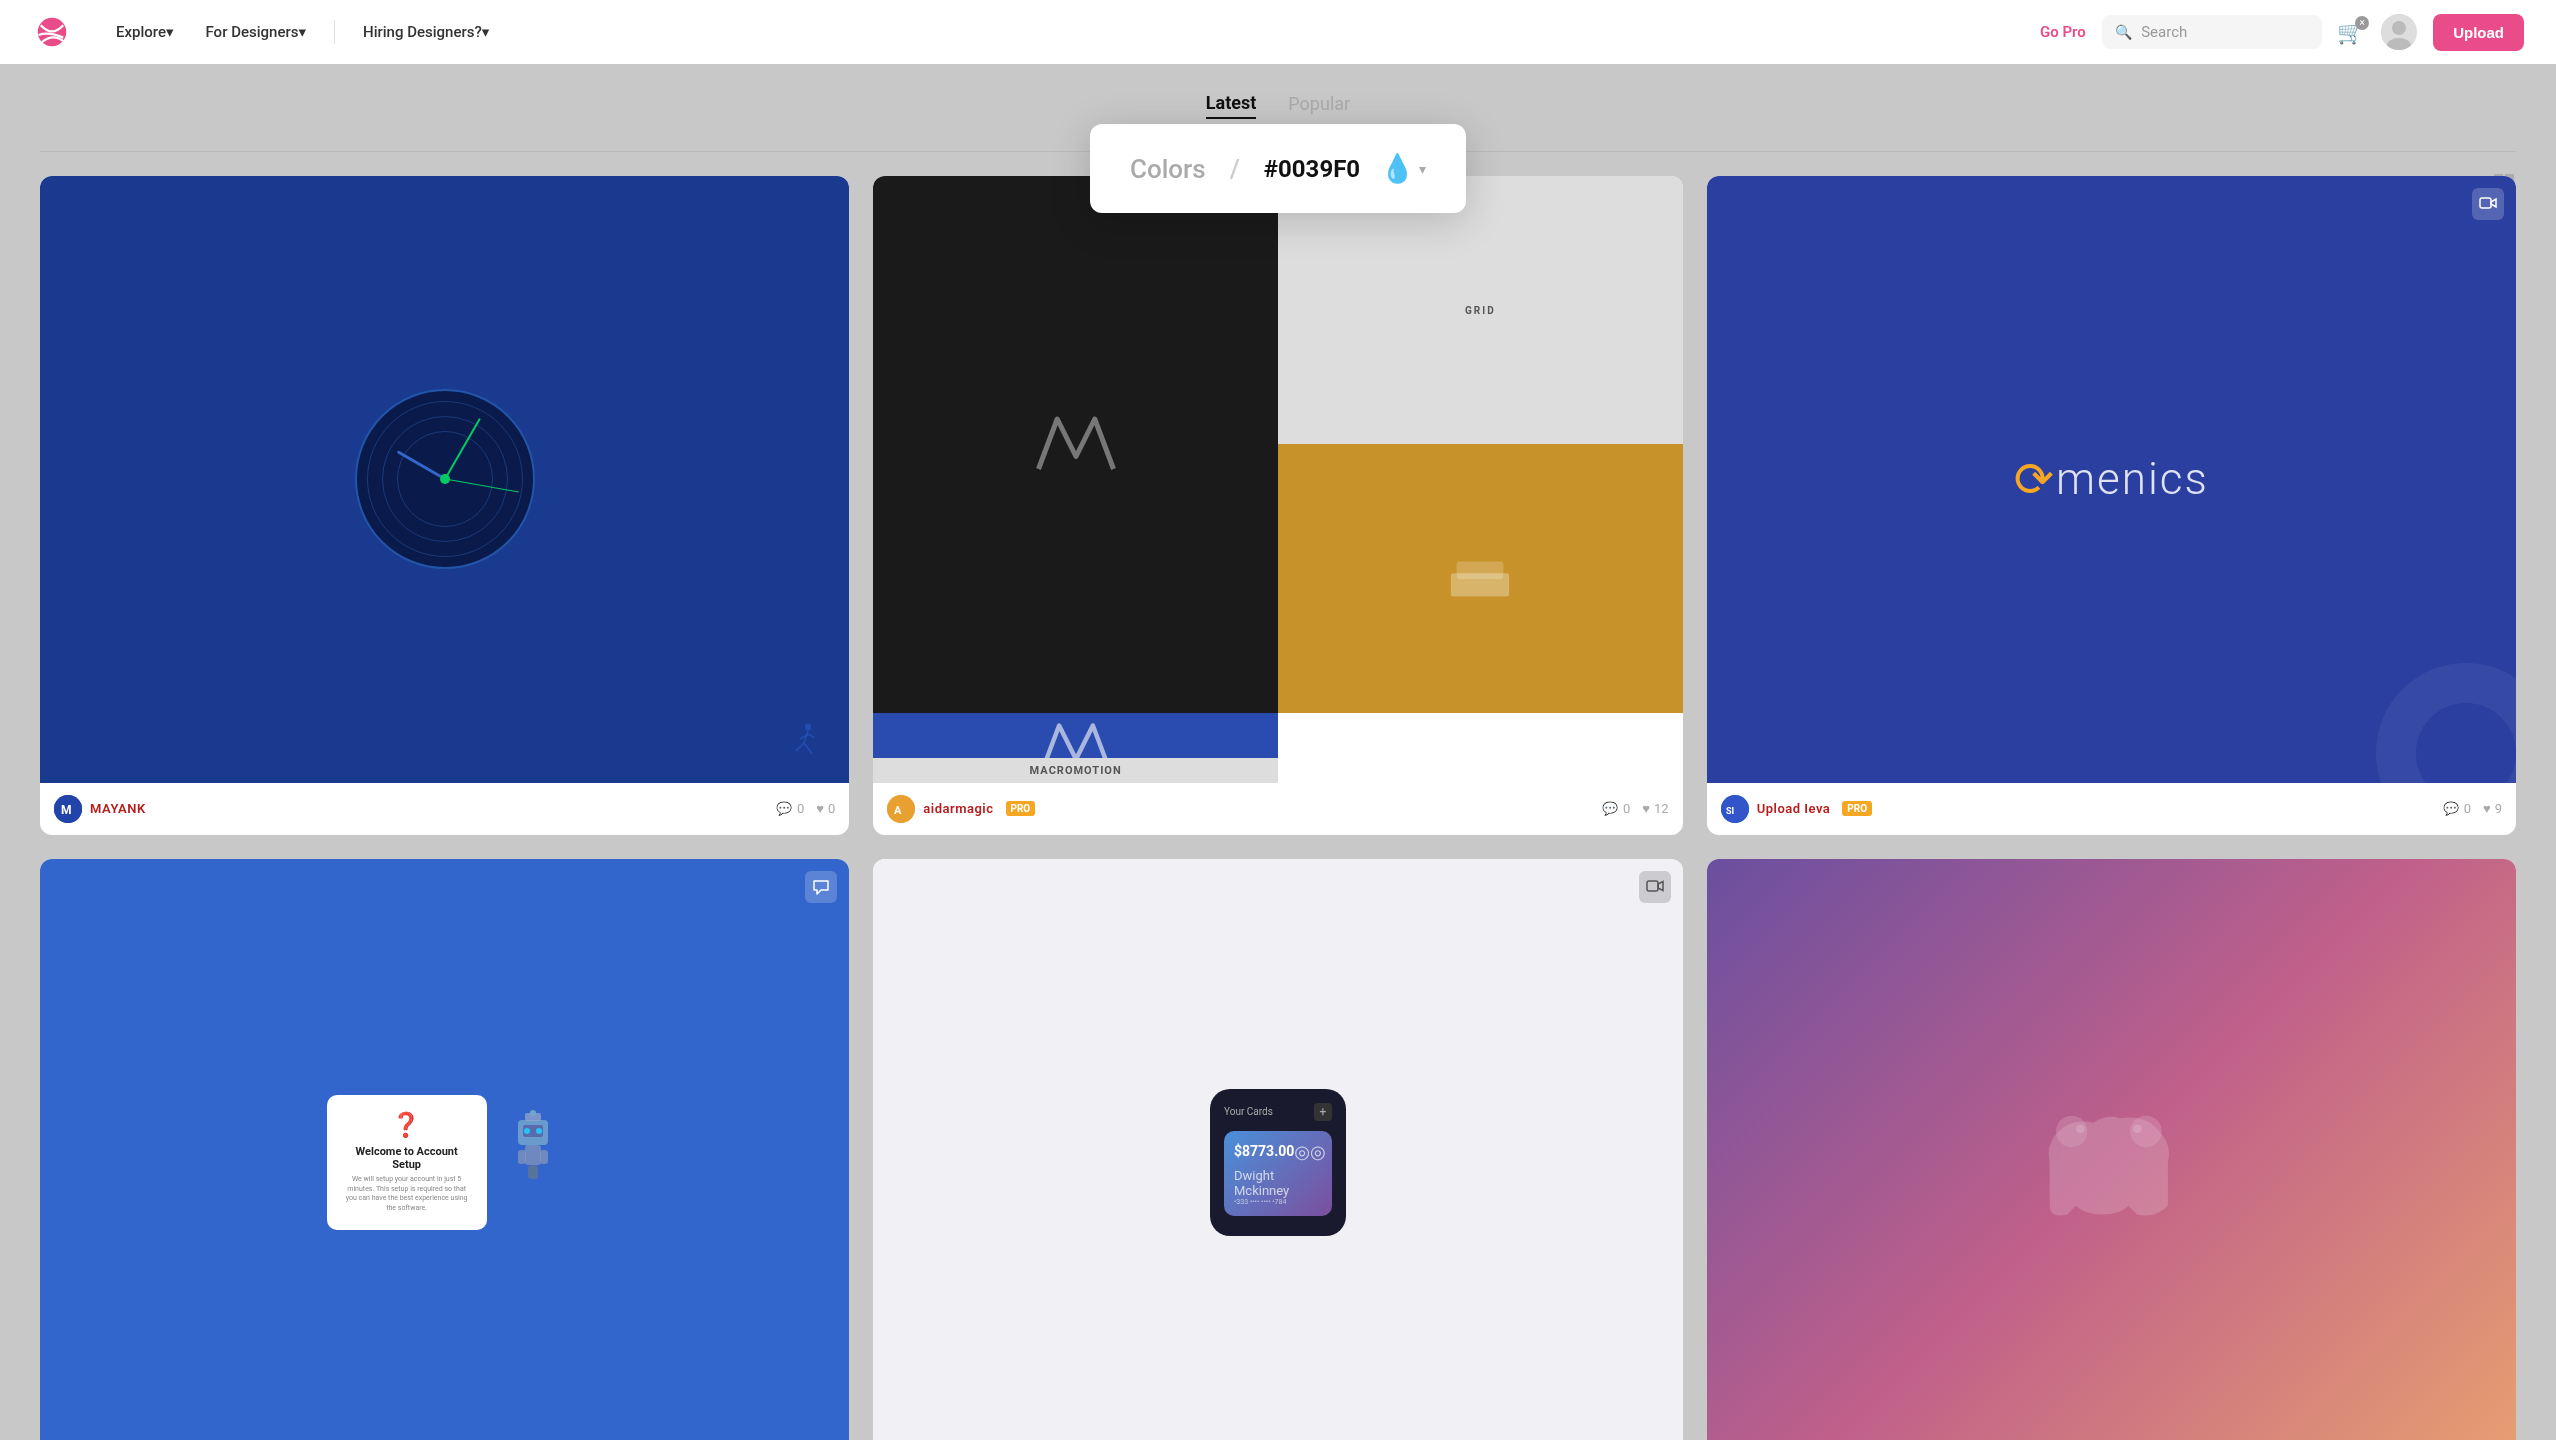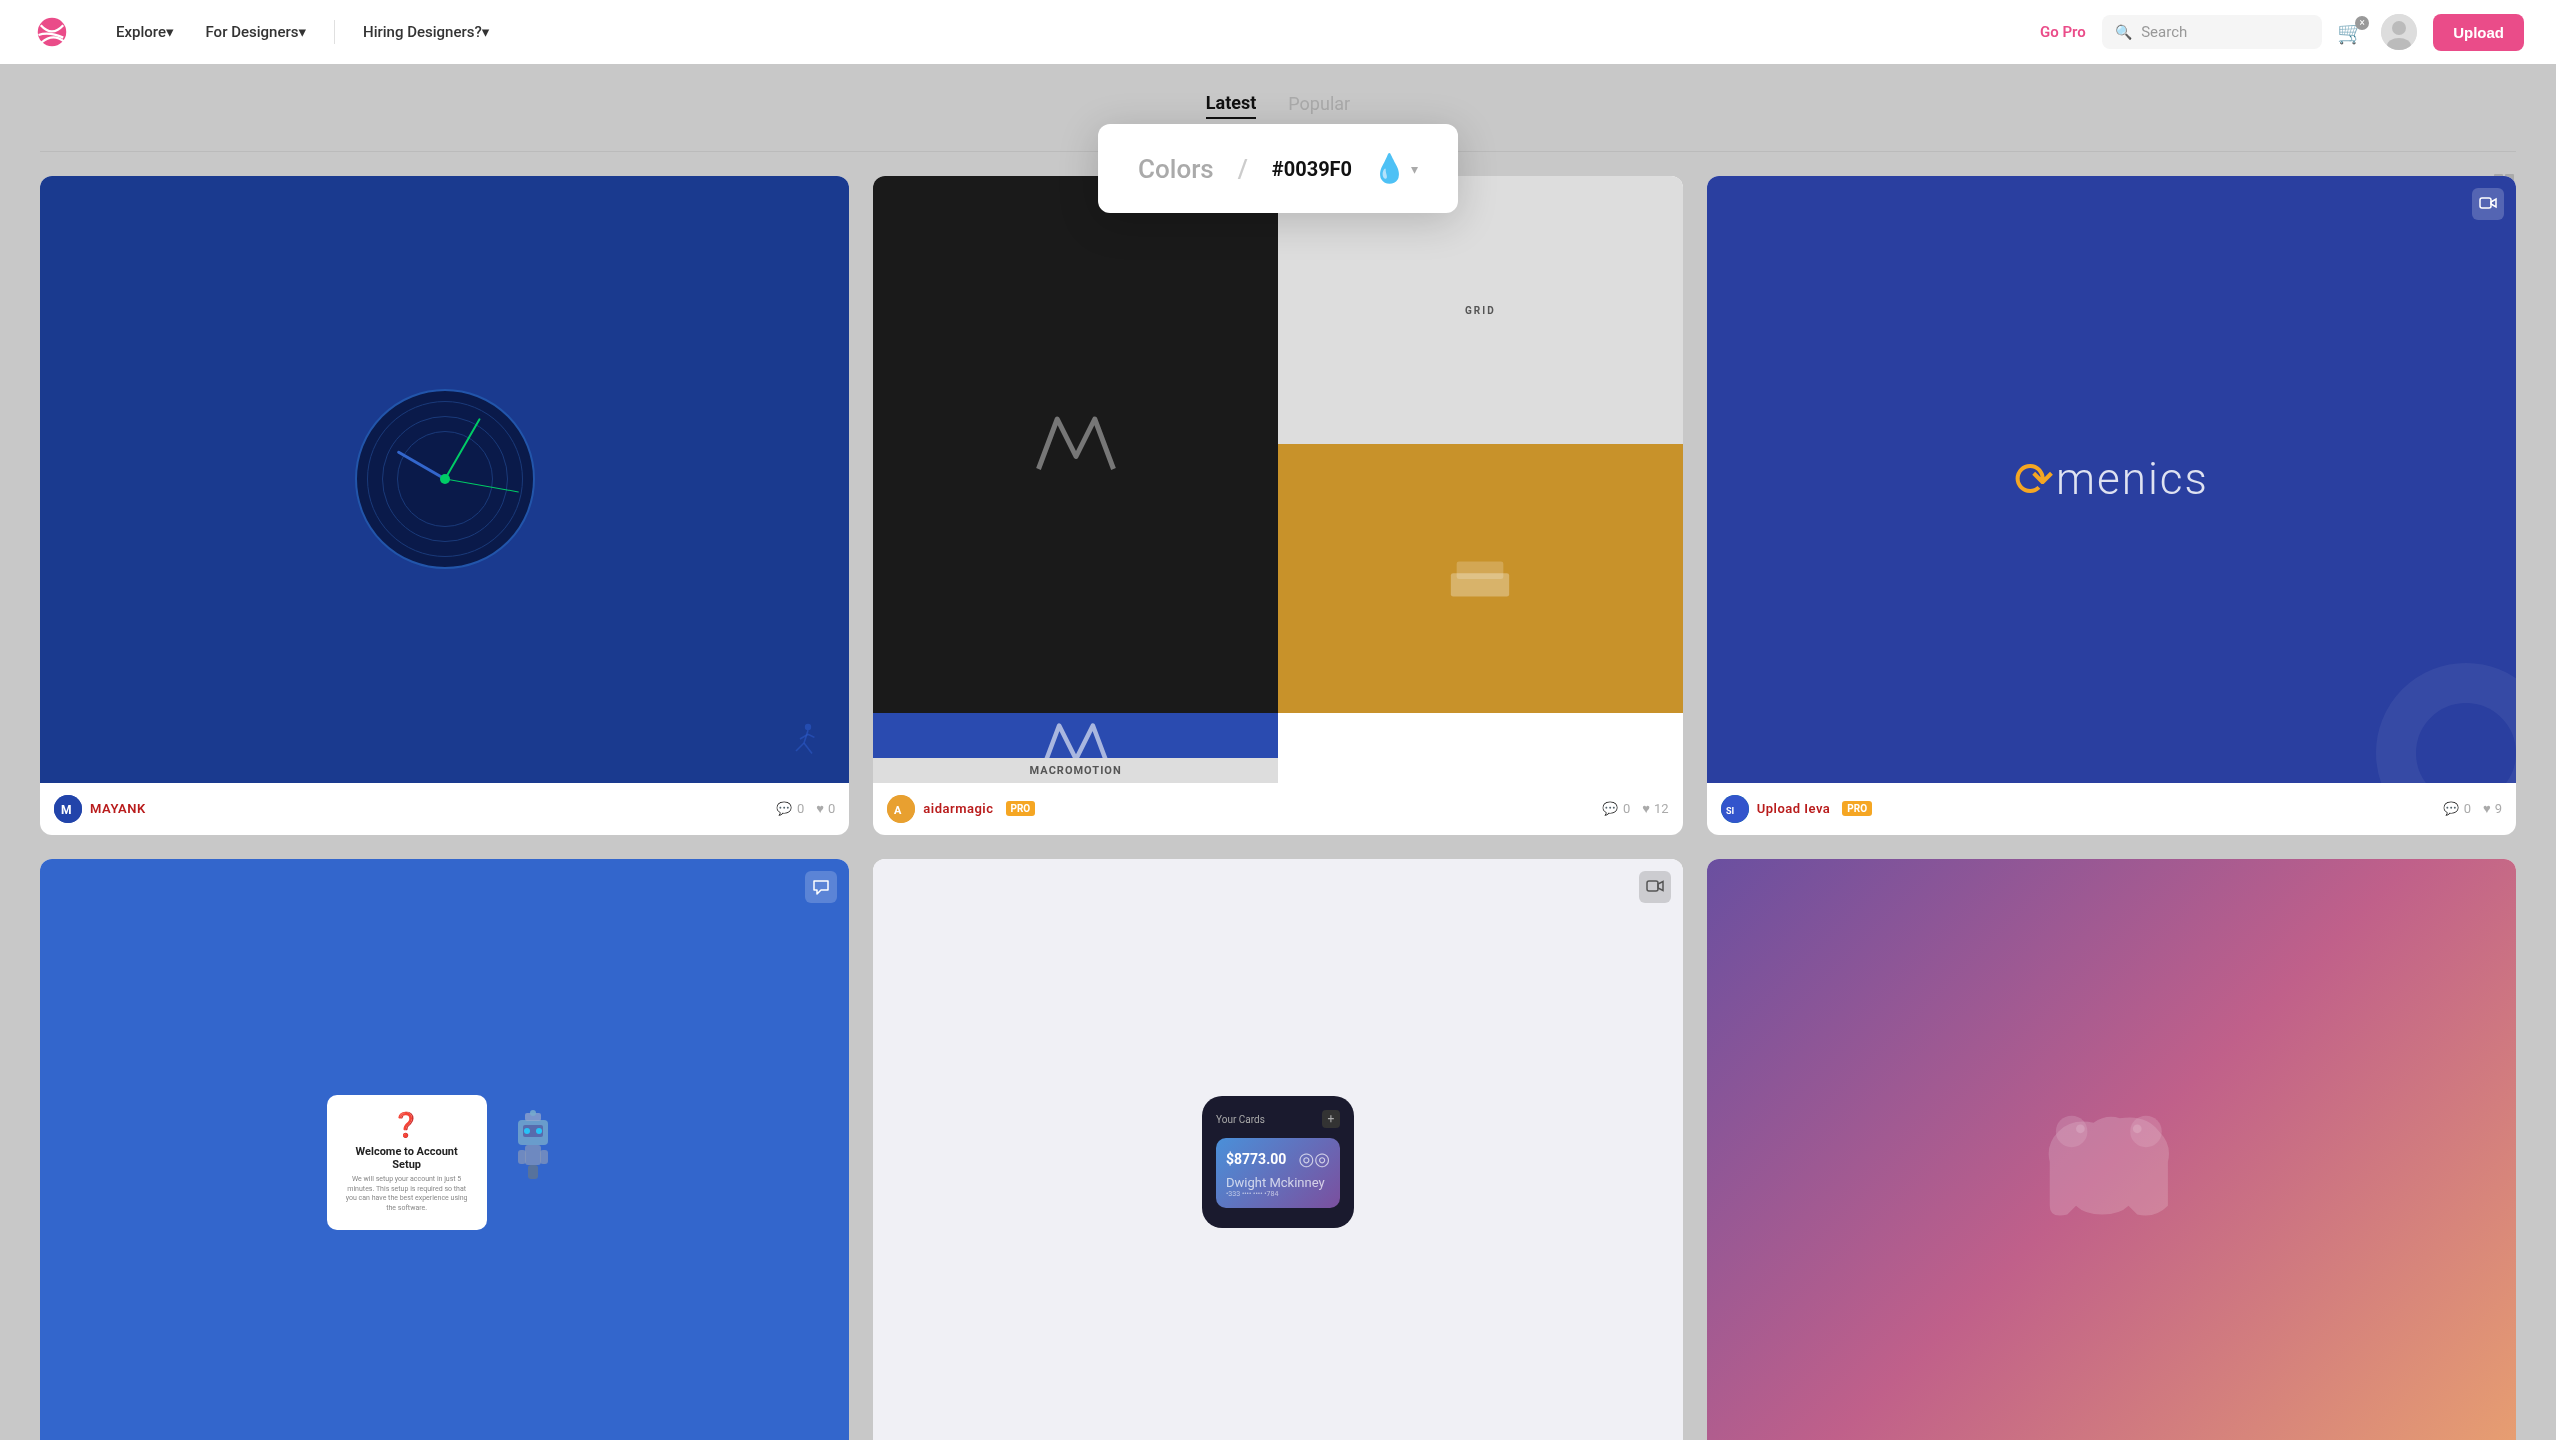--- a/index.html
+++ b/index.html
@@ -131,21 +131,21 @@
       align-items: center;
       gap: 20px;
       font-size: 26px;
       font-weight: 500;
       color: #aaa;
       white-space: nowrap;
     }
     .filter-color-hex {
       font-weight: 700;
       color: #111;
-      font-size: 20px;
+      font-size: 24px;
     }
     .filter-drop-icon {
       display: flex;
       align-items: center;
       gap: 4px;
     }
     .chevron-small {
       color: #aaa;
       font-size: 14px;
     }
@@ -354,21 +354,21 @@
     .thumb-cards {
       background: #f0f0f5;
       display: flex;
       align-items: center;
       justify-content: center;
       position: relative;
     }
     .phone-mockup {
       background: #1a1a2e;
       border-radius: 20px;
-      width: 152px;
+      width: 136px;
       padding: 14px;
       color: white;
     }
     .phone-header {
       font-size: 10px;
       color: #aaa;
       margin-bottom: 10px;
       display: flex;
       justify-content: space-between;
       align-items: center;

